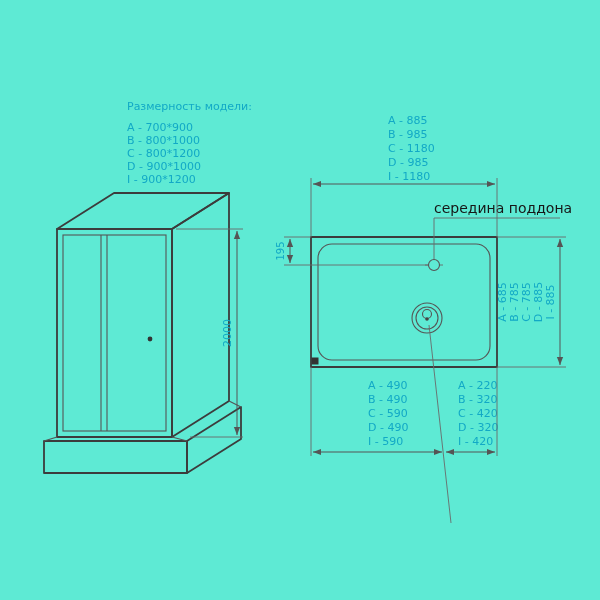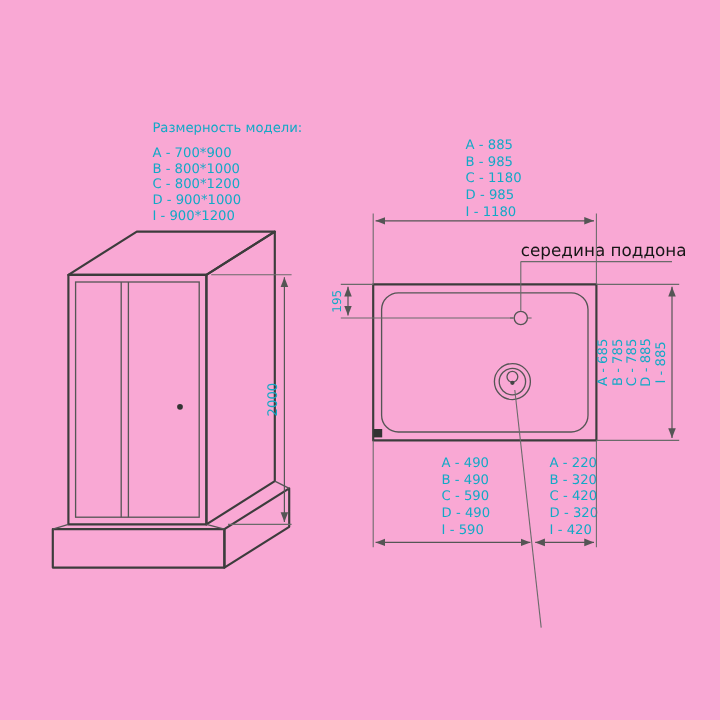--- a/index.html
+++ b/index.html
@@ -2,21 +2,21 @@
 <html style="--dim-color: #12a9c6; --line-color: #3c3c3c; --label-color: #161616;"><head>
 <meta charset="utf-8">
 <style>
   :root{
     --dim-color:#12a9c6;
     --line-color:#3c3c3c;
     --thin-color:#6a6a6a;
     --label-color:#161616;
   }
   html,body{margin:0;padding:0;background:#ffffff;}
-  .canvas{position:relative;width:600px;height:600px;background:#f9a8d4;overflow:hidden;
+  .canvas{position:relative;width:600px;height:600px;background:#5eead4;overflow:hidden;
           font-family:"DejaVu Sans", sans-serif;}
   svg{position:absolute;left:0;top:0;}
   .t-dim{font-size:11px;fill:var(--dim-color);}
   .t-dim-s{font-size:10px;fill:var(--dim-color);}
   .t-label{font-size:14px;fill:var(--label-color);}
   .ln-main{stroke:var(--line-color);stroke-width:1.8;fill:none;stroke-linejoin:round;}
   .ln-med{stroke:#555;stroke-width:1.1;fill:none;}
   .ln-thin{stroke:var(--thin-color);stroke-width:0.9;fill:none;}
   .ln-dim{stroke:#555;stroke-width:1;fill:none;}
 </style>

